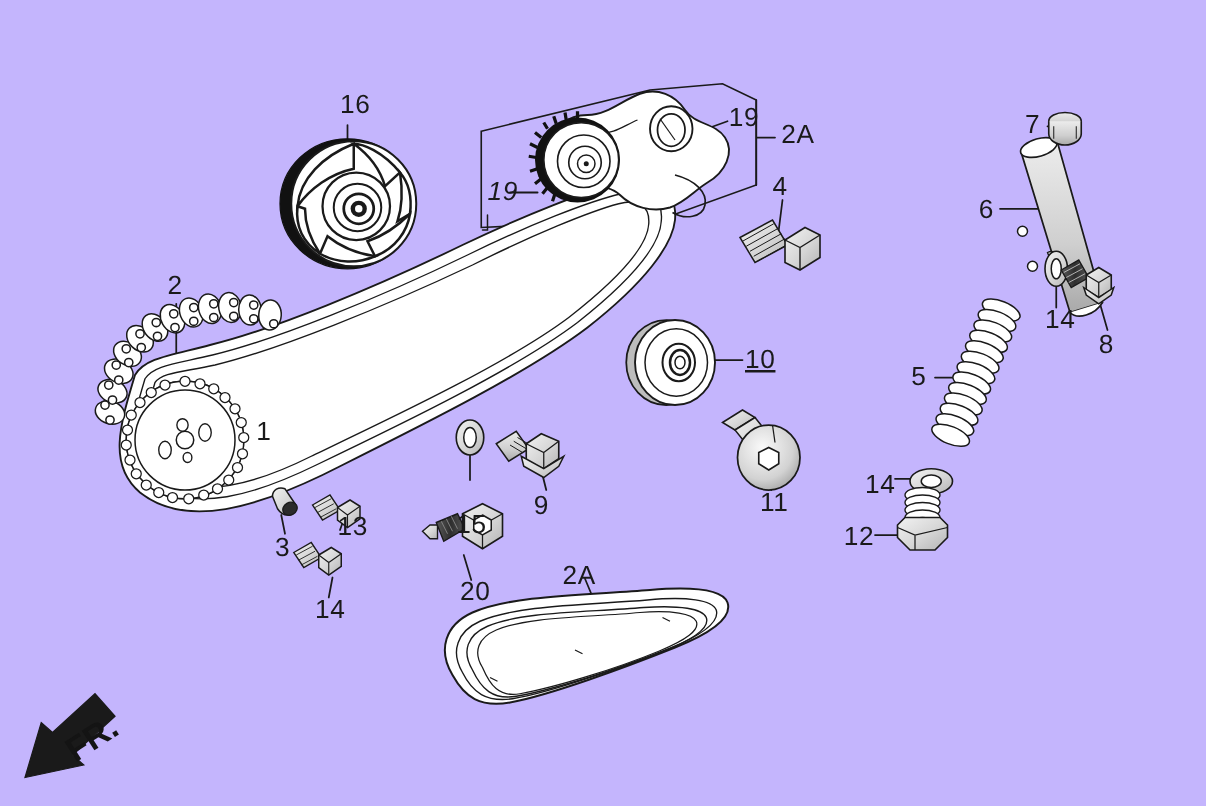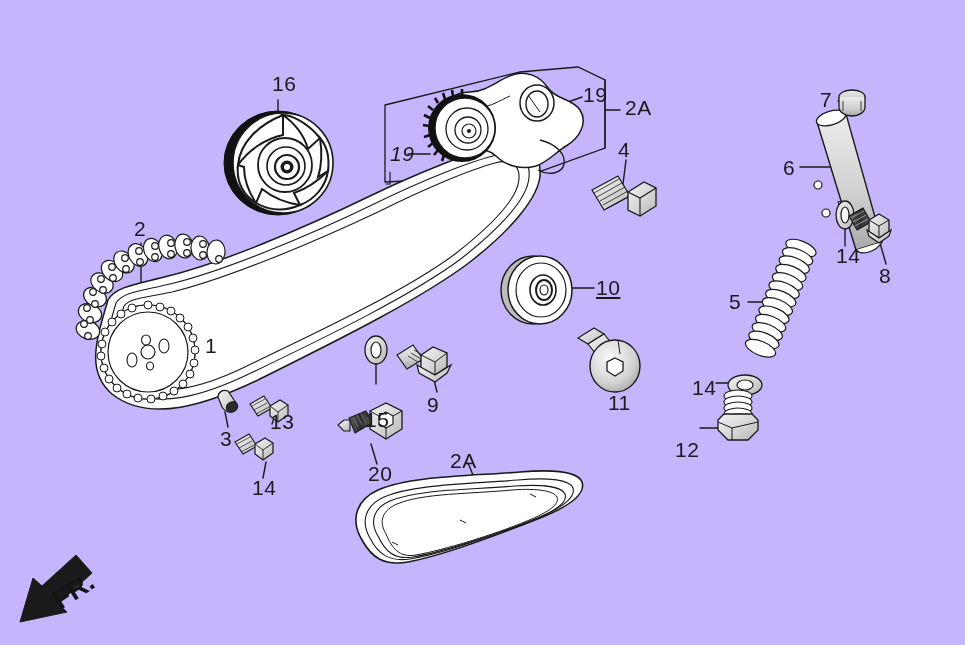--- a/index.html
+++ b/index.html
@@ -516,21 +516,21 @@
   <div class="callout-label" style="left:390px; top:143px;font-style:italic;">19</div>
   <div class="callout-label" style="left:618px; top:139px;">4</div>
   <div class="callout-label" style="left:820px; top:89px;">7</div>
   <div class="callout-label" style="left:783px; top:157px;">6</div>
   <div class="callout-label" style="left:836px; top:245px;">14</div>
   <div class="callout-label" style="left:879px; top:265px;">8</div>
   <div class="callout-label" style="left:729px; top:291px;">5</div>
   <div class="callout-label" style="left:596px; top:277px;text-decoration:underline;">10</div>
   <div class="callout-label" style="left:608px; top:392px;">11</div>
   <div class="callout-label" style="left:692px; top:377px;">14</div>
-  <div class="callout-label" style="left:675px; top:419px;margin-top:20px;">12</div>
+  <div class="callout-label" style="left:675px; top:419px;">12</div>
   <div class="callout-label" style="left:365px; top:381px;margin-top:28px;">15</div>
   <div class="callout-label" style="left:427px; top:394px;">9</div>
   <div class="callout-label" style="left:270px; top:391px;margin-top:20px;">13</div>
   <div class="callout-label" style="left:252px; top:477px;">14</div>
   <div class="callout-label" style="left:220px; top:428px;">3</div>
   <div class="callout-label" style="left:368px; top:463px;">20</div>
   <div class="callout-label" style="left:450px; top:450px;">2A</div>
 
   <div class="fr-label" style="left:64px; top:585px;">FR.</div>
 

